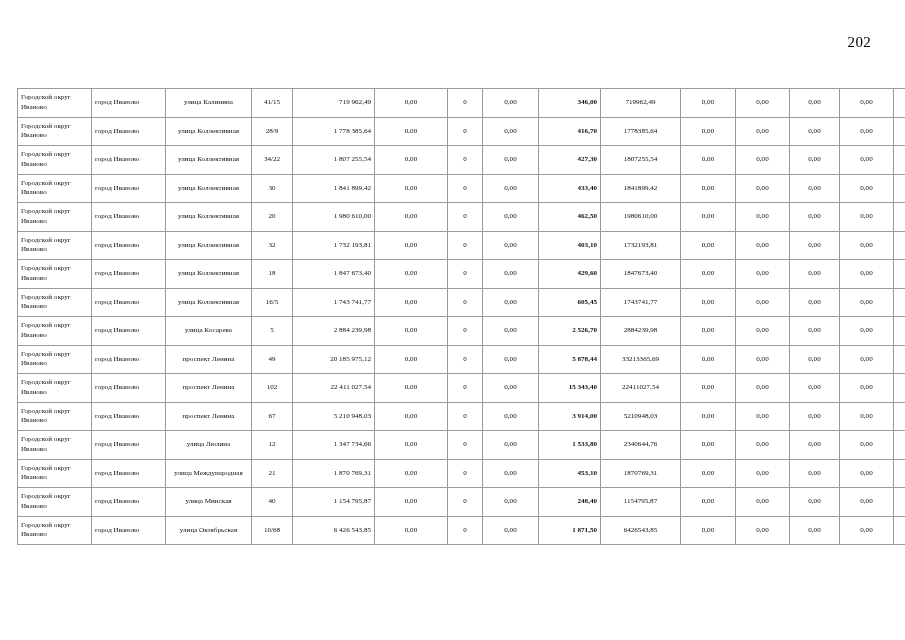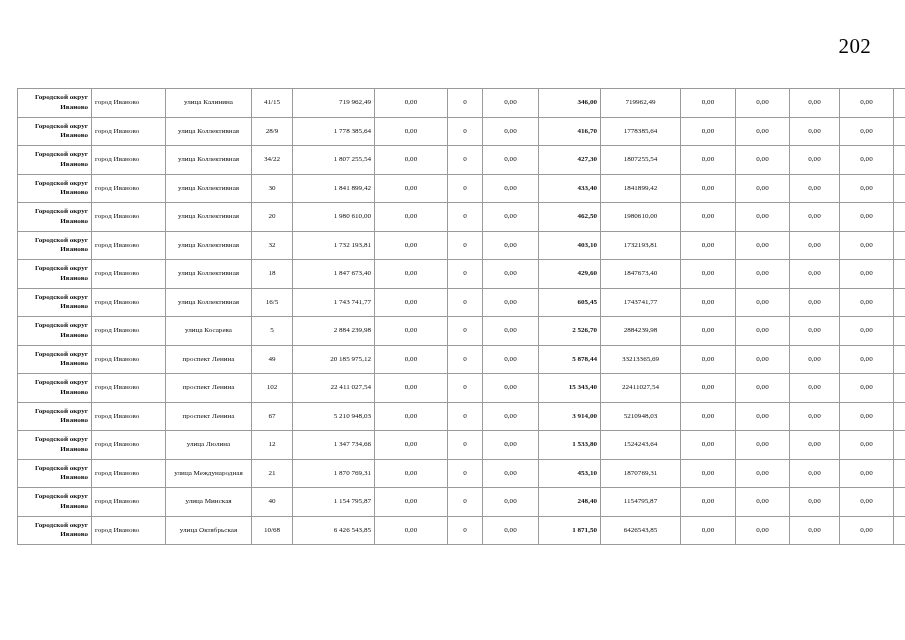--- a/index.html
+++ b/index.html
@@ -21,21 +21,21 @@
     top: 0;
     width: 905px;
     height: 640px;
   }
   .page-number {
     position: absolute;
     left: 0;
     top: 34px;
     width: 871px;
     text-align: right;
-    font-size: 21px;
+    font-size: 15px;
     letter-spacing: 0.3px;
   }
   .table-wrap {
     position: absolute;
     left: 17px;
     top: 88px;
     width: 876px;
   }
   table.report {
     border-collapse: collapse;
@@ -47,21 +47,21 @@
   table.report td {
     border: 0.6px solid #9a9a9a;
     padding: 2px 3px;
     vertical-align: middle;
     font-size: 7.1px;
     color: #111111;
     height: 28.5px;
     box-sizing: border-box;
     overflow: hidden;
   }
-  td.c-mo      { width: 74px;  text-align: right;   padding-left: 4px; font-weight: bold; }
+  td.c-mo      { width: 74px;  text-align: left;   padding-left: 4px; }
   td.c-city    { width: 74px;  text-align: left;   padding-left: 5px; }
   td.c-street  { width: 86px;  text-align: center;   padding-left: 5px; }
   td.c-house   { width: 41px;  text-align: center; }
   td.c-sum     { width: 82px;  text-align: right; }
   td.c-z1      { width: 73px;  text-align: center; }
   td.c-cnt     { width: 35px;  text-align: center; }
   td.c-z2      { width: 56px;  text-align: center; }
   td.c-area    { width: 62px;  text-align: right; font-weight: bold; }
   td.c-sum2    { width: 80px;  text-align: center; margin-left: 37px; }
   td.c-t1      { width: 55px;  text-align: center; }
@@ -287,21 +287,21 @@
           <tr>
             <td class="c-mo">Городской округ Иваново</td>
             <td class="c-city">город Иваново</td>
             <td class="c-street">улица Люлина</td>
             <td class="c-house">12</td>
             <td class="c-sum">1 347 734,66</td>
             <td class="c-z1">0,00</td>
             <td class="c-cnt">0</td>
             <td class="c-z2">0,00</td>
             <td class="c-area">1 533,80</td>
-            <td class="c-sum2">1524243,64</td>
+            <td class="c-sum2">2340644,76</td>
             <td class="c-t1">0,00</td>
             <td class="c-t2">0,00</td>
             <td class="c-t3">0,00</td>
             <td class="c-t4">0,00</td>
             <td class="c-t5">0,00</td>
           </tr>
           <tr>
             <td class="c-mo">Городской округ Иваново</td>
             <td class="c-city">город Иваново</td>
             <td class="c-street">улица Международная</td>

